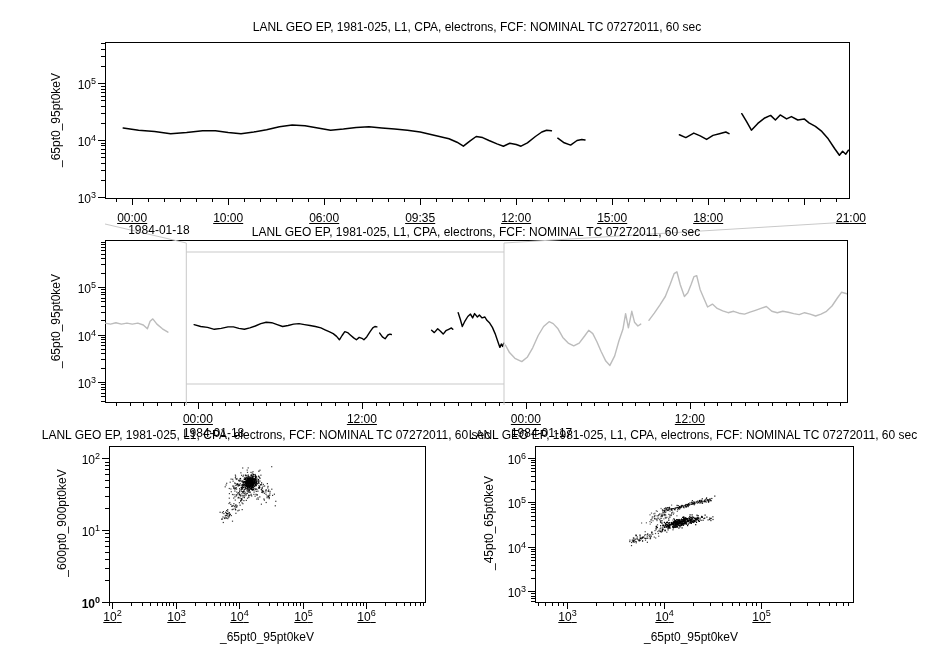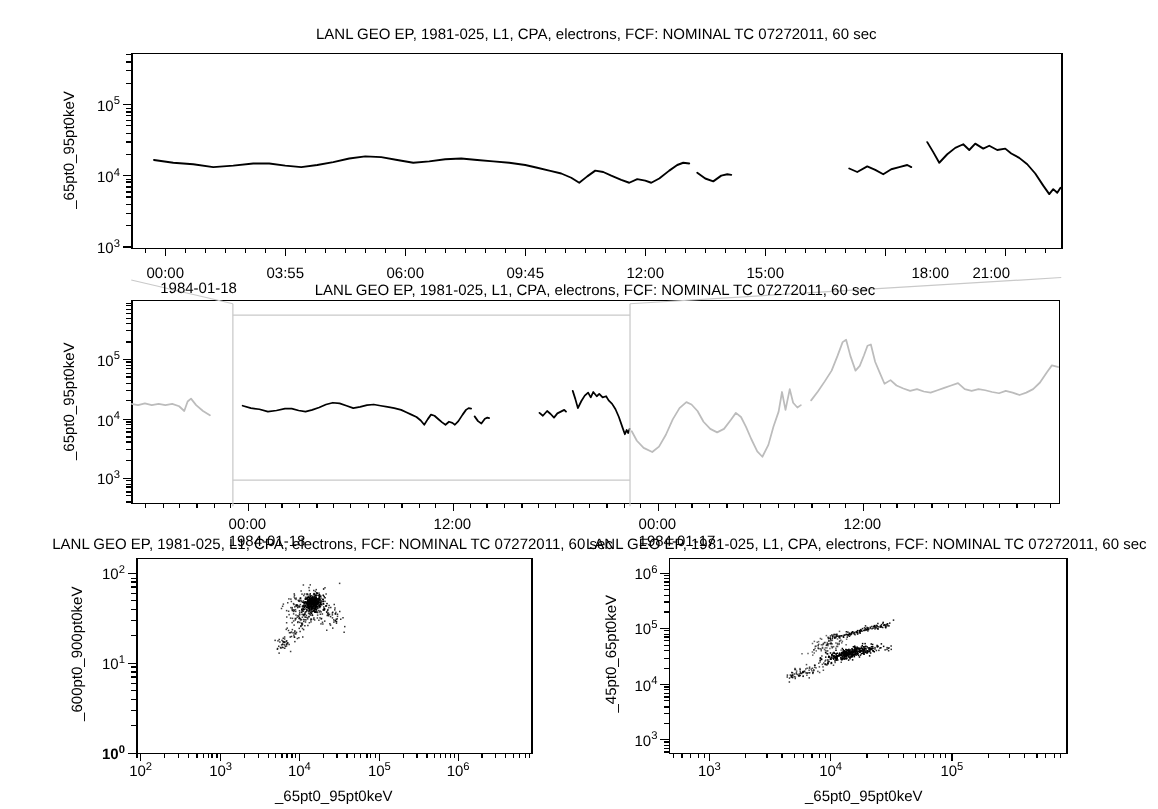--- a/index.html
+++ b/index.html
@@ -2,21 +2,21 @@
 <html><head>
 <meta charset="utf-8">
 <style>
   html,body{margin:0;padding:0;background:#fff;}
   .screen{position:relative;width:926px;height:647px;background:#ffffff;overflow:hidden;
           font-family:"Liberation Sans","DejaVu Sans",sans-serif;color:#000;}
   .t{position:absolute;font-size:12px;line-height:13px;white-space:nowrap;}
   .center{transform:translateX(-50%);}
   .ylab{transform:translate(-50%,-50%) rotate(-90deg);}
   .yt{transform:translate(-100%,-50%);}
-  .xt{transform:translateX(-50%);}
+  .xt{transform:translateX(-50%);text-decoration:underline;}
   .t sup{font-size:9px;line-height:9px;}
   svg{position:absolute;left:0;top:0;}
   #labels{position:absolute;left:0;top:0;width:926px;height:647px;pointer-events:none;}
 </style>
 </head>
 <body>
 
 <div class="screen">
   <svg id="plot-canvas" width="926" height="647">
       <defs>
@@ -1758,27 +1758,27 @@
     <div class="t ylab" style="left:56px;top:321px">_65pt0_95pt0keV</div>
     <div class="t ylab" style="left:62px;top:523px">_600pt0_900pt0keV</div>
     <div class="t ylab" style="left:489px;top:523px">_45pt0_65pt0keV</div>
 
     <div class="t center" style="left:267px;top:631px">_65pt0_95pt0keV</div>
     <div class="t center" style="left:691px;top:631px">_65pt0_95pt0keV</div>
   <div class="t yt" style="left: 96px; top: 197.5px;">10<sup>3</sup></div>
       <div class="t yt" style="left: 96px; top: 140.5px;">10<sup>4</sup></div>
       <div class="t yt" style="left: 96px; top: 83.5px;">10<sup>5</sup></div>
       <div class="t xt" style="left: 132.2px; top: 212px;">00:00</div>
-      <div class="t xt" style="left: 228.2px; top: 212px;">03:55</div>
+      <div class="t xt" style="left: 228.2px; top: 212px;">10:00</div>
       <div class="t xt" style="left: 324.2px; top: 212px; text-align: right;">06:00</div>
-      <div class="t xt" style="left: 420.2px; top: 212px;">09:45</div>
+      <div class="t xt" style="left: 420.2px; top: 212px;">09:35</div>
       <div class="t xt" style="left: 516.2px; top: 212px;">12:00</div>
       <div class="t xt" style="left: 612.2px; top: 212px; text-align: right;">15:00</div>
-      <div class="t xt" style="left: 708.2px; top: 212px; margin-left: 36px;">18:00</div>
-      <div class="t xt" style="left: 793px; top: 212px;">21:00</div>
+      <div class="t xt" style="left: 708.2px; top: 212px;">18:00</div>
+      <div class="t xt" style="left: 851px; top: 212px;">21:00</div>
       <div class="t " style="left: 128.2px; top: 224px;">1984-01-18</div>
       <div class="t yt" style="left: 96px; top: 382.5px;">10<sup>3</sup></div>
       <div class="t yt" style="left: 96px; top: 335.5px;">10<sup>4</sup></div>
       <div class="t yt" style="left: 96px; top: 287.5px;">10<sup>5</sup></div>
       <div class="t xt" style="left: 197.921px; top: 413px;">00:00</div>
       <div class="t xt" style="left: 361.899px; top: 413px;">12:00</div>
       <div class="t xt" style="left: 525.877px; top: 413px;">00:00</div>
       <div class="t xt" style="left: 689.855px; top: 413px;">12:00</div>
       <div class="t " style="left: 182.921px; top: 427px;">1984-01-18</div>
       <div class="t " style="left: 510.877px; top: 427px;">1984-01-17</div>

